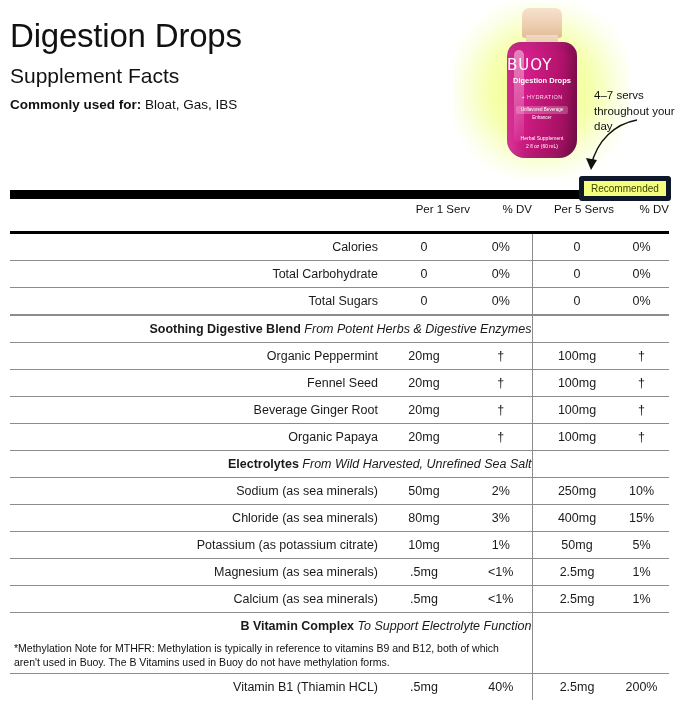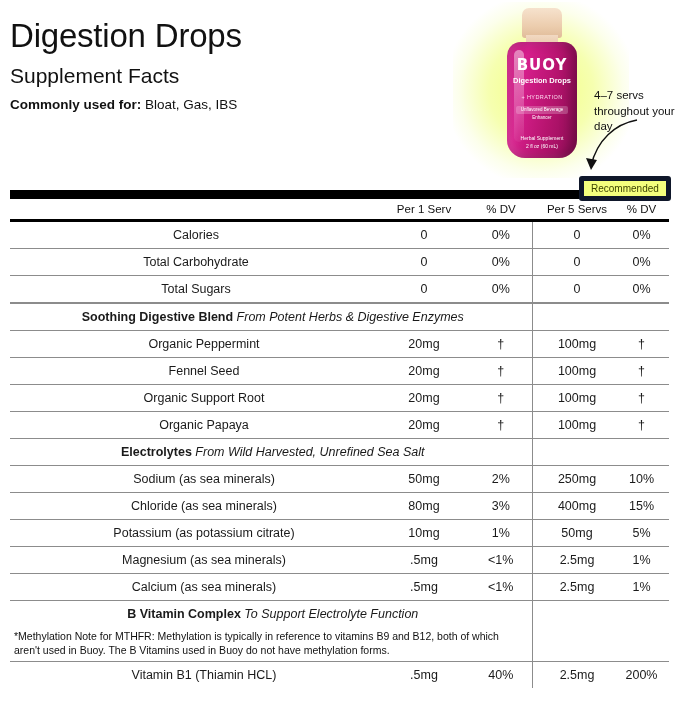--- a/index.html
+++ b/index.html
@@ -114,24 +114,24 @@
     width: 10px;
     height: 92px;
     background: linear-gradient(180deg, rgba(255,255,255,0.45), rgba(255,255,255,0.05));
     border-radius: 6px;
   }
   .brand {
     position: absolute;
     top: 14px;
     left: 0;
     width: 100%;
-    text-align: center;
+    text-align: left;
     color: #fff;
     font-size: 15px;
-    font-weight: 700;
+    font-weight: 400;
     letter-spacing: 1px;
     font-family: "DejaVu Sans", sans-serif;
   }
   .label-name {
     position: absolute;
     top: 34px;
     left: 0;
     width: 100%;
     text-align: center;
     color: #fff;
@@ -214,41 +214,41 @@
   .facts td, .facts th {
     padding: 0;
     vertical-align: middle;
   }
   .rule-top {
     height: 9px;
     background: #000;
   }
   .colhead td {
     font-size: 11.5px;
-    padding: 4px 0 4px 0;
-    text-align: center;
+    padding: 4px 0 16px 0;
+    text-align: right;
     color: #111;
   }
   .thickline td {
     border-bottom: 3px solid #000;
     height: 0;
     font-size: 0;
     line-height: 0;
   }
   .thinline td {
     border-bottom: 1px solid #8c8c8c;
     height: 0;
     font-size: 0;
     line-height: 0;
   }
   .row td {
     padding: 4px 0 4px 0;
     height: 18px;
   }
-  .nm { padding-left: 4px !important; text-align: center; }
+  .nm { padding-left: 4px !important; text-align: right; }
   .nm.indent { padding-left: 20px !important; }
   .nm.indent2 { padding-left: 46px !important; }
   .num { text-align: center; }
   .dv { text-align: center; }
   .sep-col { width: 8px; border-left: 1px solid #8c8c8c; }
   .grouphead {
     font-size: 12.5px;
   }
   .grouphead b { font-weight: 700; }
   .grouphead i { font-style: italic; font-weight: 400; }
@@ -409,21 +409,21 @@
         <td class="num">100mg</td>
         <td class="dv">†</td>
       </tr>
       <tr class="thinline">
           <td colspan="3"></td>
           <td class="sep-col"></td>
           <td colspan="2"></td>
         </tr>
 
       <tr class="row">
-        <td class="nm indent">Organic Support Root</td>
+        <td class="nm indent">Beverage Ginger Root</td>
         <td class="num">20mg</td>
         <td class="dv">†</td>
         <td class="sep-col"></td>
         <td class="num">100mg</td>
         <td class="dv">†</td>
       </tr>
       <tr class="thinline">
           <td colspan="3"></td>
           <td class="sep-col"></td>
           <td colspan="2"></td>

